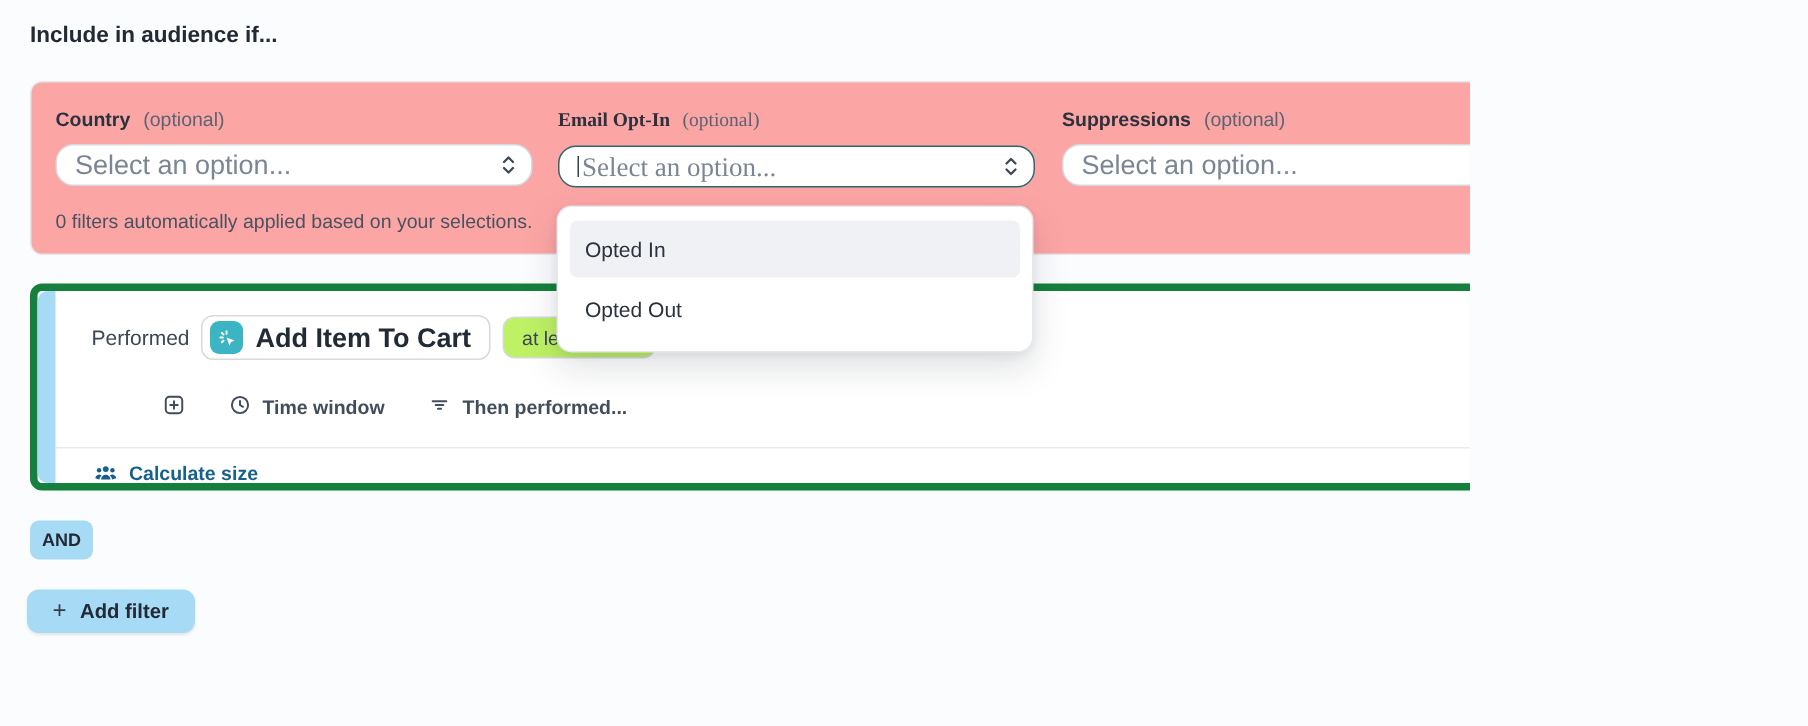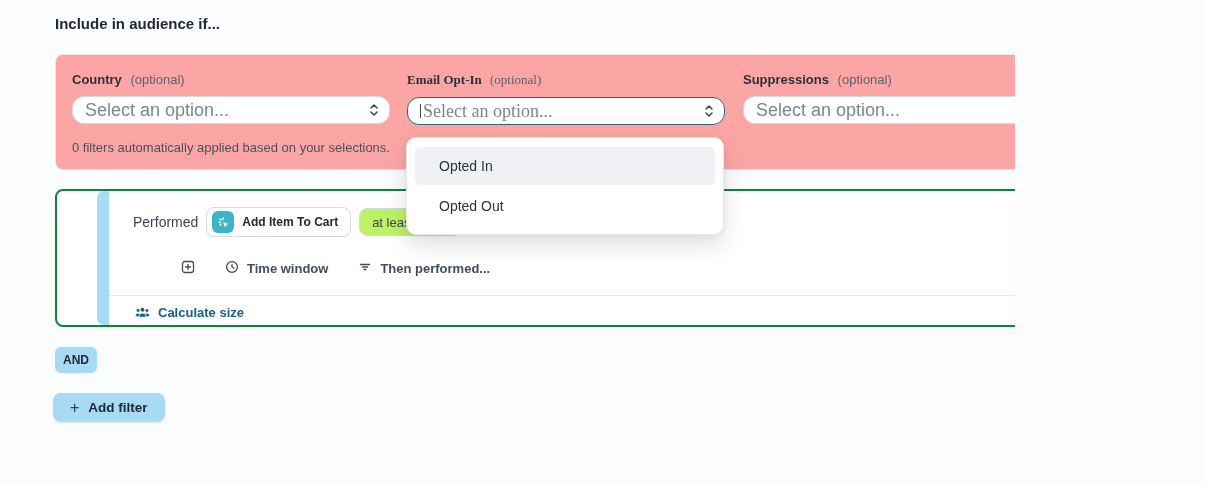--- a/index.html
+++ b/index.html
@@ -1,18 +1,18 @@
 <!DOCTYPE html>
 <html style="--accent-blue: #a6daf5; --teal-icon: #3bb5c3; --focus-border: #2e686c; --link-blue: #15618b; --danger-red: #c03a2d;"><head>
 <meta charset="utf-8">
 <style>
   * { margin:0; padding:0; box-sizing:border-box; }
   html,body { background:#fbfcfe; }
   body { font-family:"Liberation Sans", sans-serif; color:#222a35; }
-  .screen { position:relative; width:980px; height:484px; background:#fbfcfe; overflow:hidden;margin-left:35px; }
+  .screen { position:relative; width:980px; height:484px; background:#fbfcfe; overflow:hidden; }
 
   .page-title { position:absolute; left:20px; top:15px; font-size:15px; font-weight:700; color:#222a35; }
 
   
   .optional-panel { position:absolute; left:20px; top:54px; width:1148px; height:116px;
     background:#fca5a5; border:1px solid #e4e7ea; border-radius:8px; }
   .field { position:absolute; top:17px; width:318px; }
   .field-country { left:16px; } .field-email { left:351px;font-family:Liberation Serif, serif; } .field-suppressions { left:687px; }
   .field-label { font-size:13px; margin-bottom:9px; }
   .field-label .name { font-weight:700; color:#2b323e; }
@@ -22,39 +22,39 @@
   .select .ph { flex:1; font-size:18px; color:#7b8594; white-space:nowrap; overflow:hidden; }
   .select.focused { border:1.5px solid var(--focus-border,#2e686c); }
   .caret { display:inline-block; width:1px; height:14px; background:#39414d; margin-right:2px; vertical-align:middle; }
   .updown { flex:0 0 auto; margin-left:8px; display:flex; }
   .footnote { position:absolute; left:16px; top:85px; font-size:13px; color:#4a5260; }
 
   
   .dropdown-menu { position:absolute; left:371px; top:137px; width:318px; z-index:30;
     background:#fff; border:1px solid #e6e8ec; border-radius:10px; padding:9px 8px;
     box-shadow:0 10px 24px rgba(16,24,40,.13), 0 2px 6px rgba(16,24,40,.06); }
-  .dropdown-option { height:38px; display:flex; align-items:center; padding:0 24px;
+  .dropdown-option { height:38px; display:flex; align-items:center; padding:0 10px;
     font-size:14px; color:#2b323e; border-radius:5px; cursor:pointer; }
   .dropdown-option + .dropdown-option { margin-top:2px;text-align:right; }
   .dropdown-option.highlighted { background:#f0f1f4; }
 
   
   .filter-card { position:absolute; left:20px; top:189px; width:1148px; height:138px;
-    background:#fff; border:2px solid #15803d; border-radius:8px; display:flex;
-    box-shadow:0 1px 2px rgba(16,24,40,.04);padding-left:40px; }
+    background:#fff; border:5px solid #15803d; border-radius:8px; display:flex;
+    box-shadow:0 1px 2px rgba(16,24,40,.04); }
   .accent-bar { flex:0 0 12px; background:var(--accent-blue,#a6daf5); border-radius:7px 0 0 7px; }
   .card-content { position:relative; flex:1; }
   .row1 { position:absolute; left:24px; top:16px; height:30px; display:flex; align-items:center; gap:8px; }
   .performed { font-size:14px; color:#3c4654; margin-right:0; }
   .event-btn { display:flex; align-items:center; gap:8px; height:30px; padding:0 12px 0 5px;
     background:#fff; border:1px solid #d5dade; border-radius:8px; cursor:pointer;
     font-family:inherit; }
   .event-icon-box { width:22px; height:22px; border-radius:6px; background:var(--teal-icon,#3bb5c3);
     display:flex; align-items:center; justify-content:center; }
-  .event-label { font-size:12px; font-weight:700; color:#222a35; white-space:nowrap; }
+  .event-label { font-size:18px; font-weight:700; color:#222a35; white-space:nowrap; }
   .count-btn { display:flex; align-items:center; height:28px; padding:0 12px;
     background:#bef264; border:1px solid #d5dade; border-radius:8px; cursor:pointer;
     font-size:13px; color:#3c4654; font-family:inherit; white-space:nowrap; }
   .count-btn b { margin-left:4px; color:#222a35; }
   .more-btn { position:absolute; top:33px; right:56px; border:none; background:none; cursor:pointer;
     font-size:13px; font-weight:700; letter-spacing:1.5px; color:#5a6472; }
   .trash-btn { position:absolute; top:42px; right:24px; border:none; background:none; cursor:pointer; line-height:0; }
   .row2 { position:absolute; left:72px; top:64px; height:26px; display:flex; align-items:center; gap:30px; }
   .action-btn { display:flex; align-items:center; gap:8px; border:none; background:none; cursor:pointer;
     font-family:inherit; font-size:13px; font-weight:700; color:#424d5c; white-space:nowrap; }

